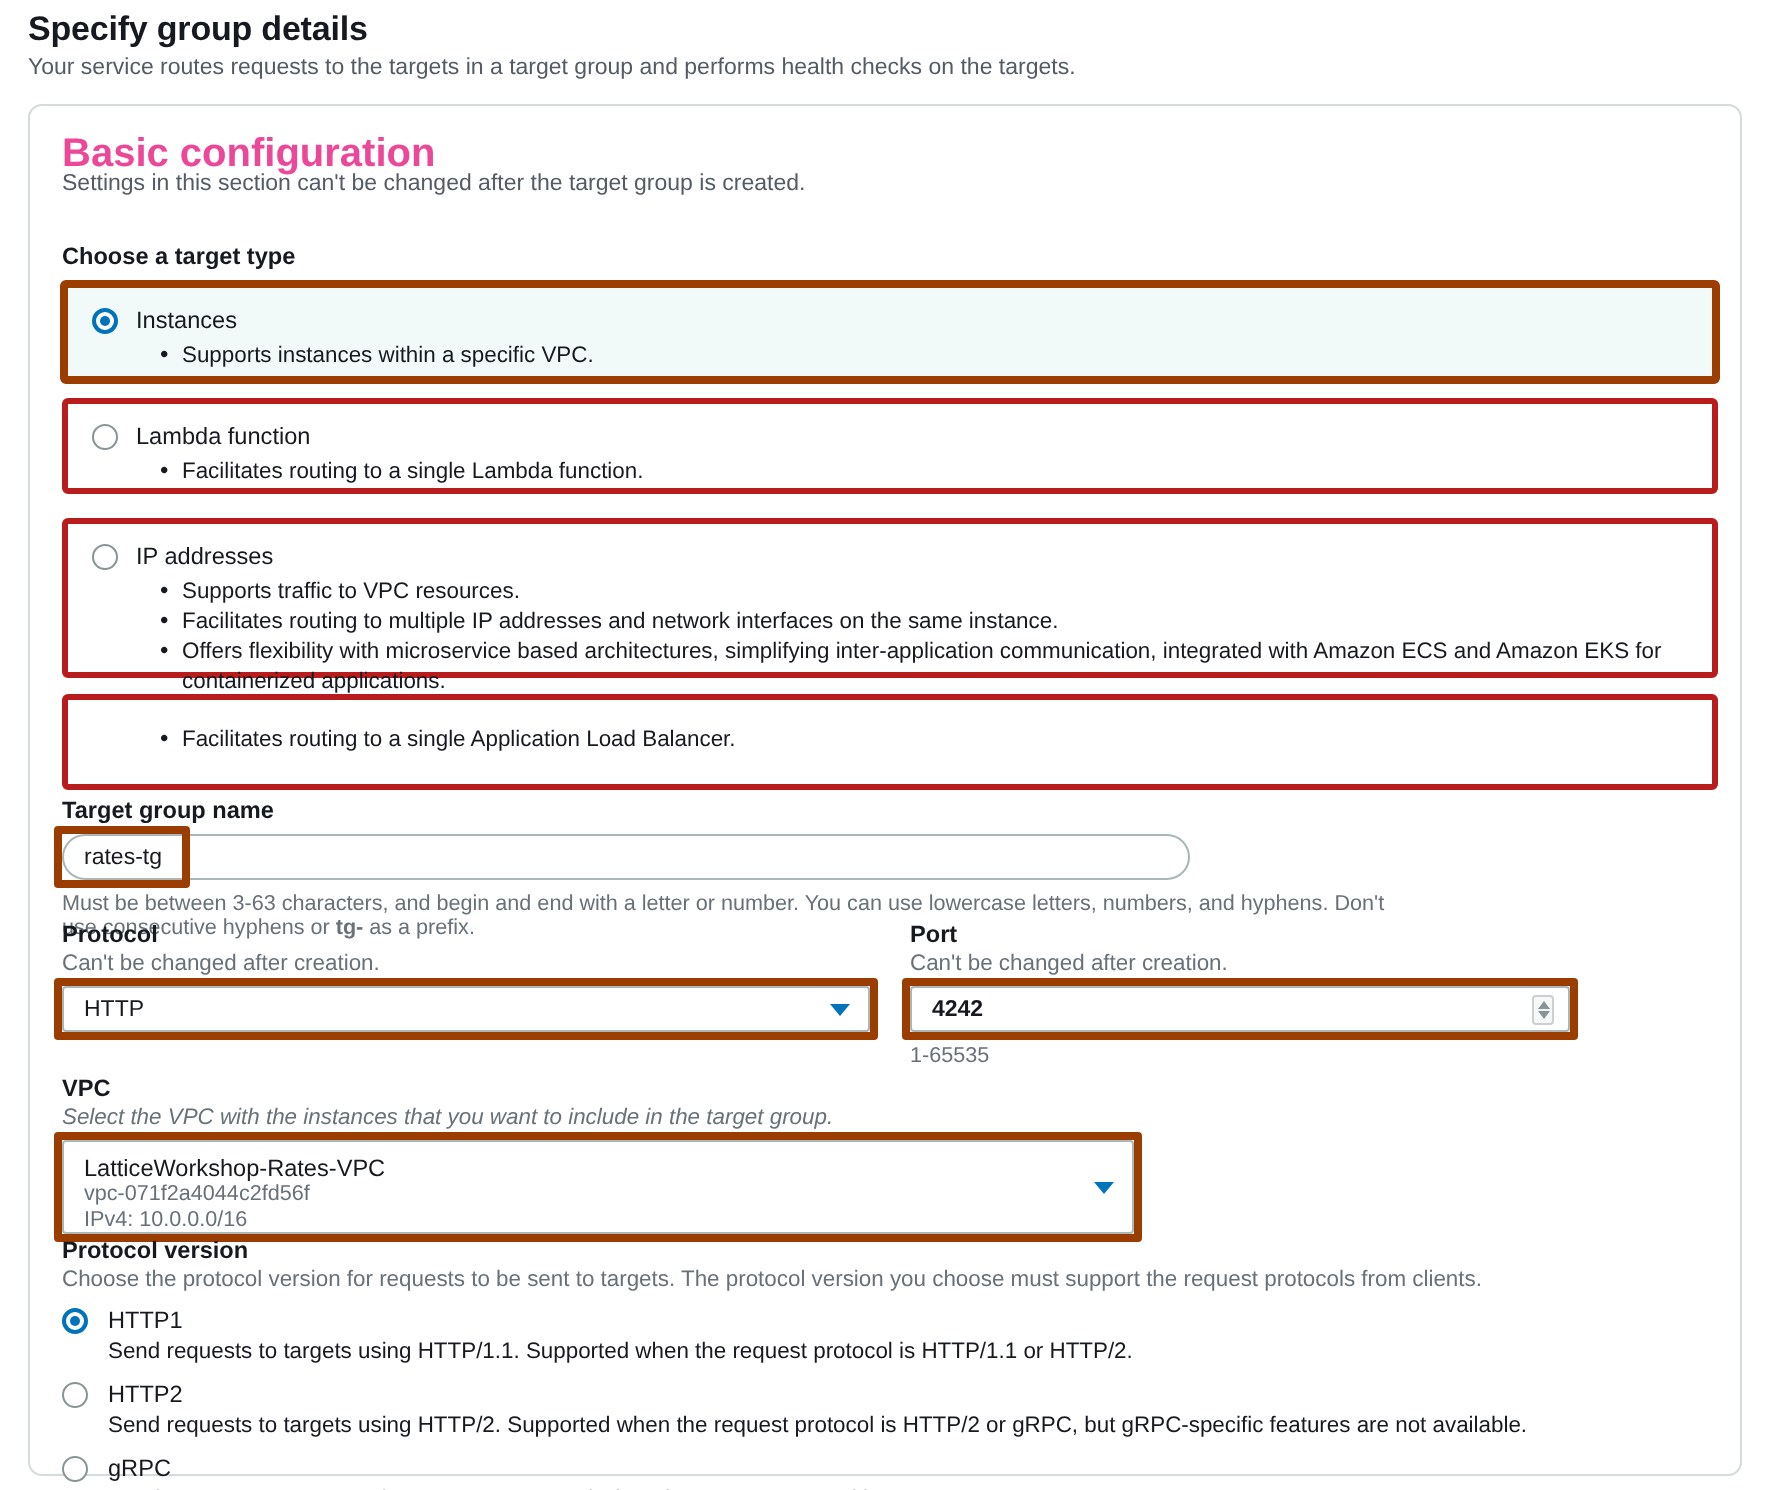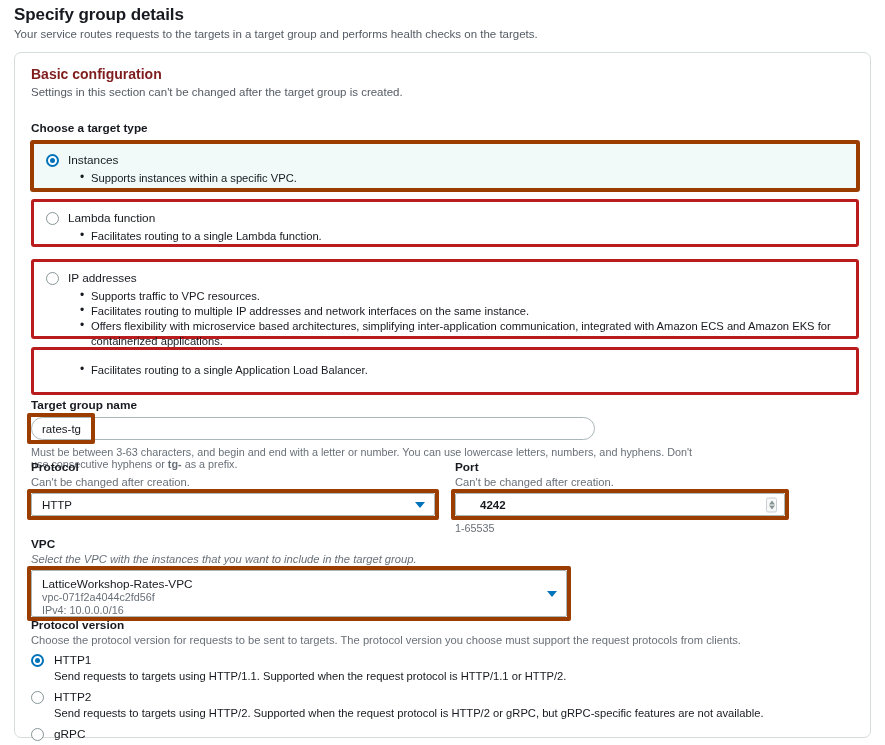--- a/index.html
+++ b/index.html
@@ -26,21 +26,21 @@
 
   
   .panel {
     position: absolute; left: 14px; top: 52px;
     width: 857px; height: 686px;
     border: 1px solid #d5dbdb; border-radius: 7px;
     background: #ffffff;
   }
   .panel-title {
     position: absolute; left: 16px; top: 13px;
-    font-size: 14px; font-weight: bold; color: #7f1d1d;
+    font-size: 20px; font-weight: bold; color: #ec4899;
   }
   .panel-sub {
     position: absolute; left: 16px; top: 33px;
     font-size: 11.5px; color: #545b64;
   }
 
   .field-label {
     font-size: 11.8px; font-weight: bold; color: #16191f;
   }
   .field-desc {
@@ -117,21 +117,21 @@
   .caret {
     position: absolute; right: 9px; top: 50%; transform: translateY(-50%);
     width: 0; height: 0;
     border-left: 5px solid transparent; border-right: 5px solid transparent;
     border-top: 6px solid #0073bb;
   }
   .num-box {
     width: 100%; height: 23px;
     border: 1px solid #aab7b8; border-radius: 2px;
     background: #fff; position: relative;
-    display: flex; align-items: center; padding: 0 24px;
+    display: flex; align-items: center; padding: 0 10px;
     font-size: 11.5px; font-weight: bold; color: #16191f;
   }
   .spinner {
     position: absolute; right: 7px; top: 50%; transform: translateY(-50%);
     width: 11px; height: 15px; border: 1px solid #c9cfd3; border-radius: 2px;
     background: #f7f8f8;
     display: flex; flex-direction: column; align-items: center; justify-content: center;
   }
   .spin-up, .spin-dn { width: 0; height: 0; border-left: 3px solid transparent; border-right: 3px solid transparent; }
   .spin-up { border-bottom: 4px solid #879596; margin-bottom: 1px; }

